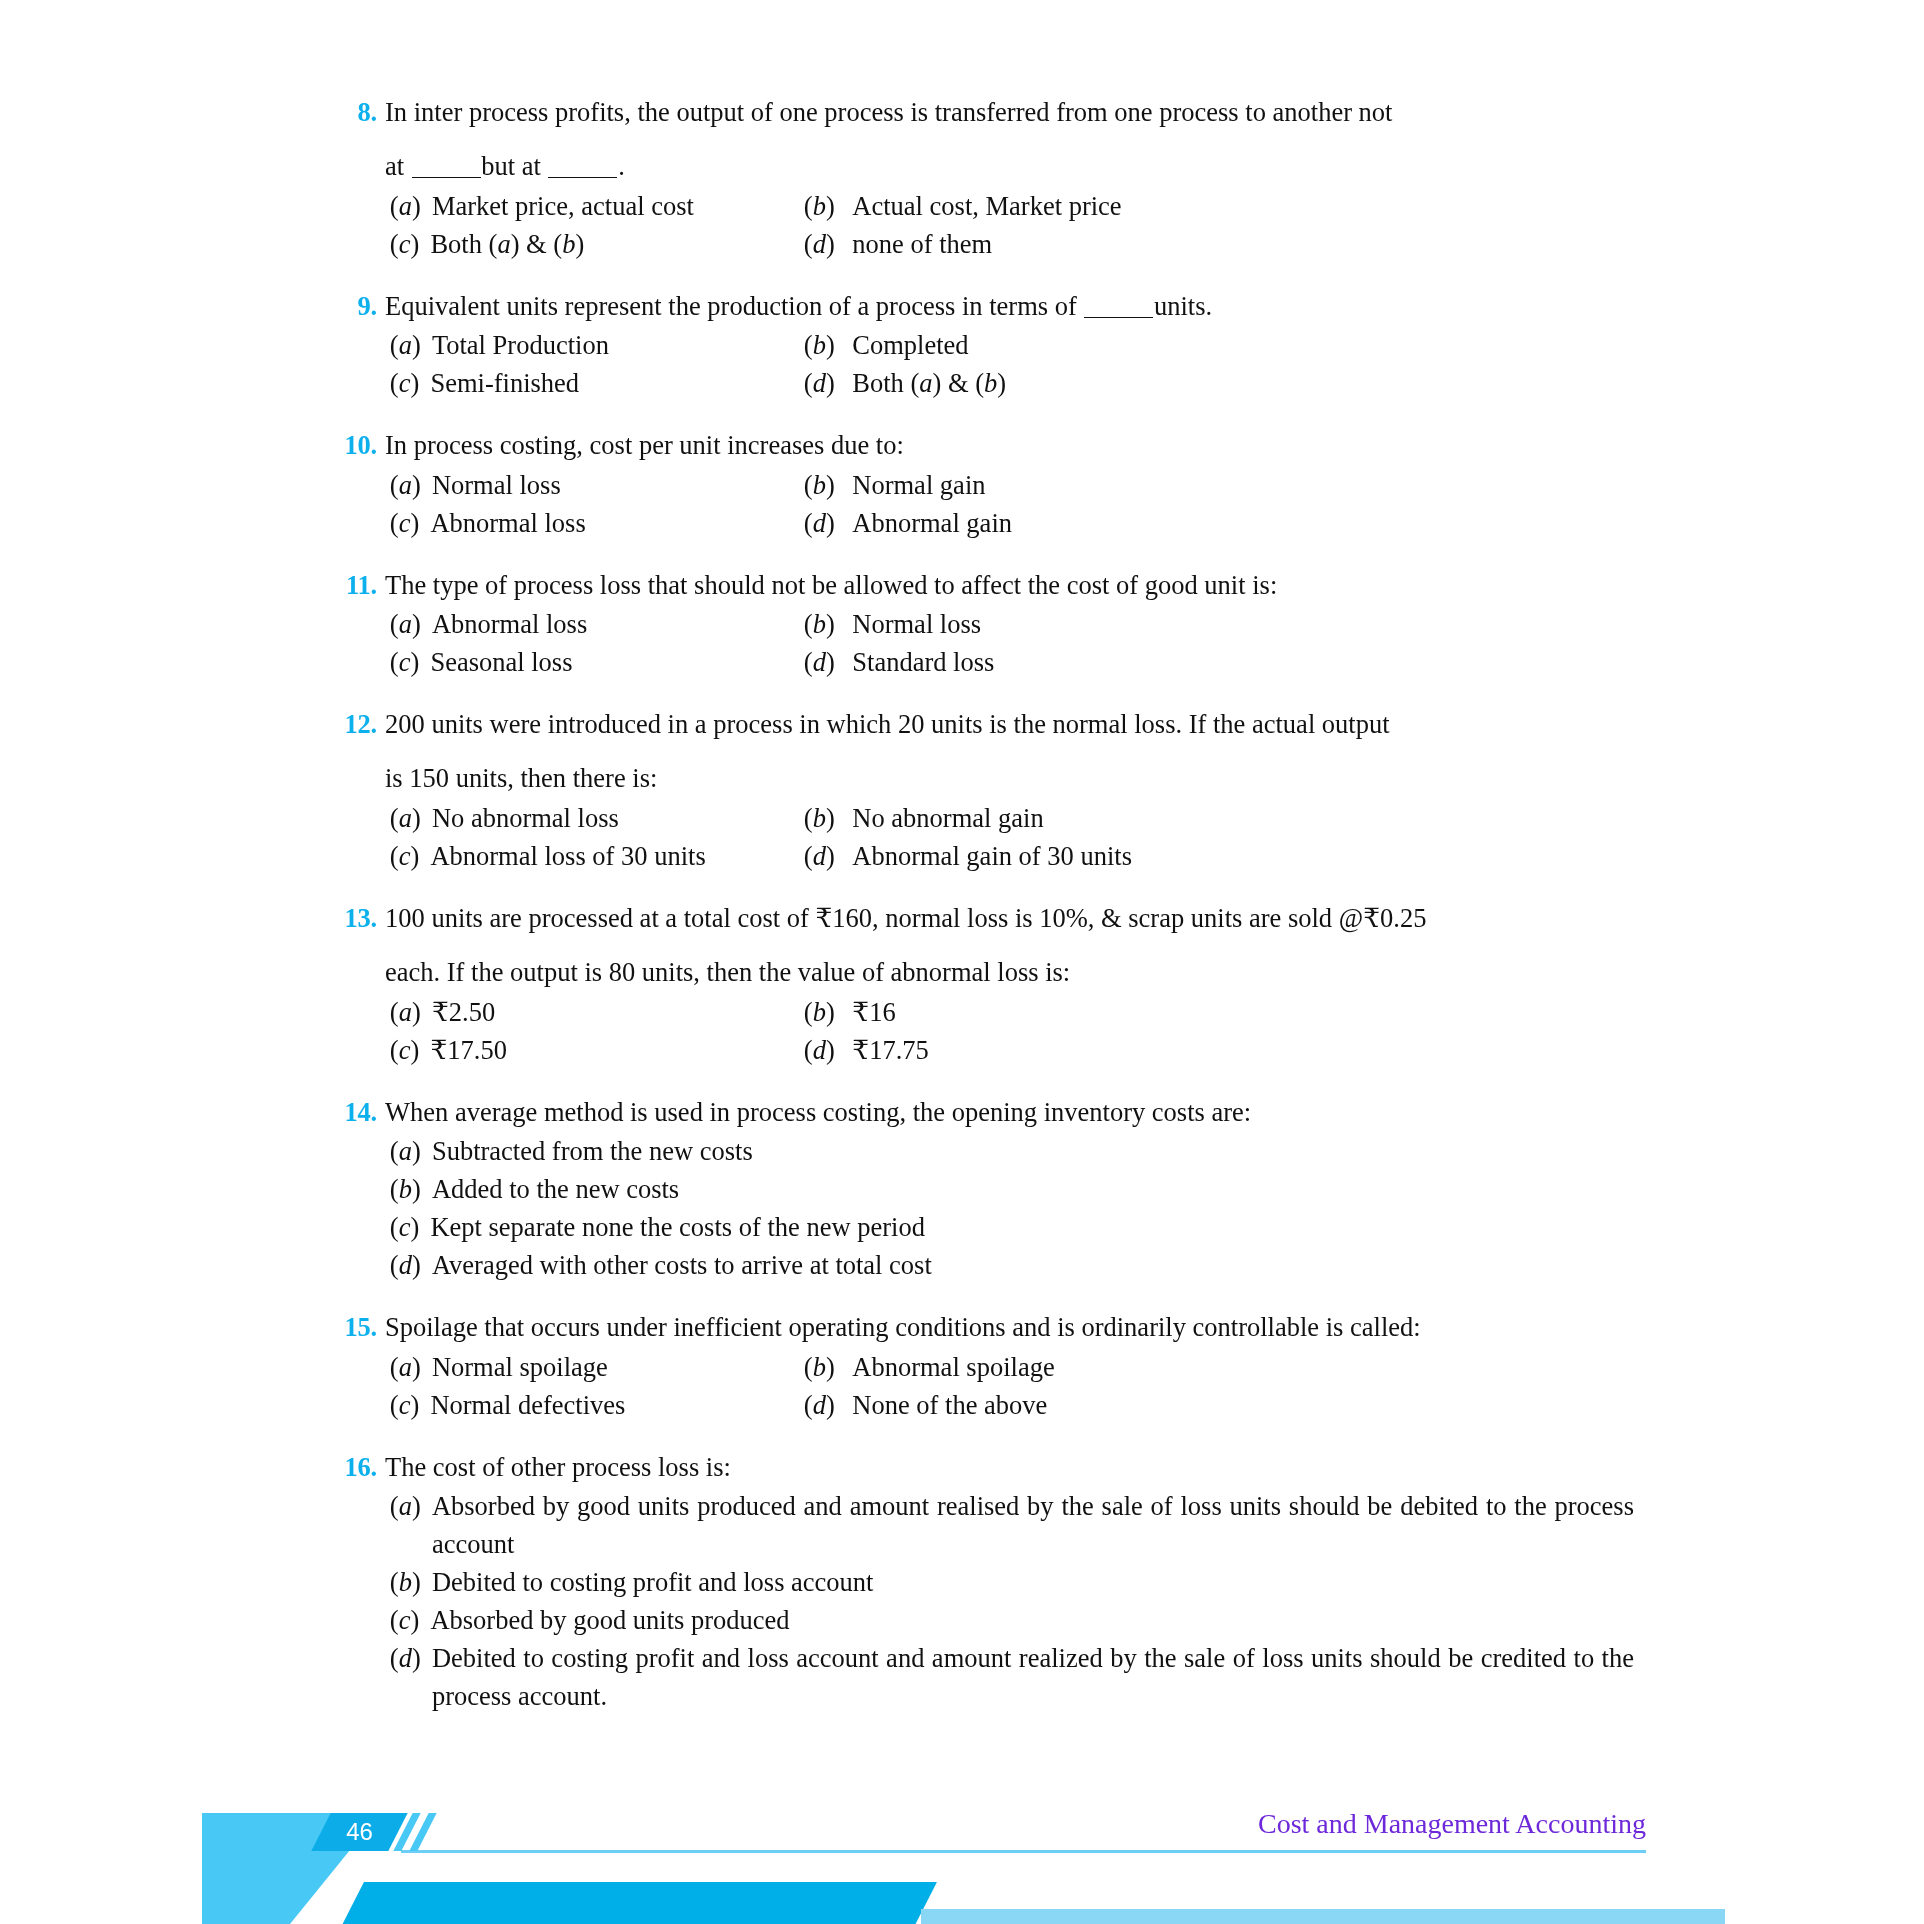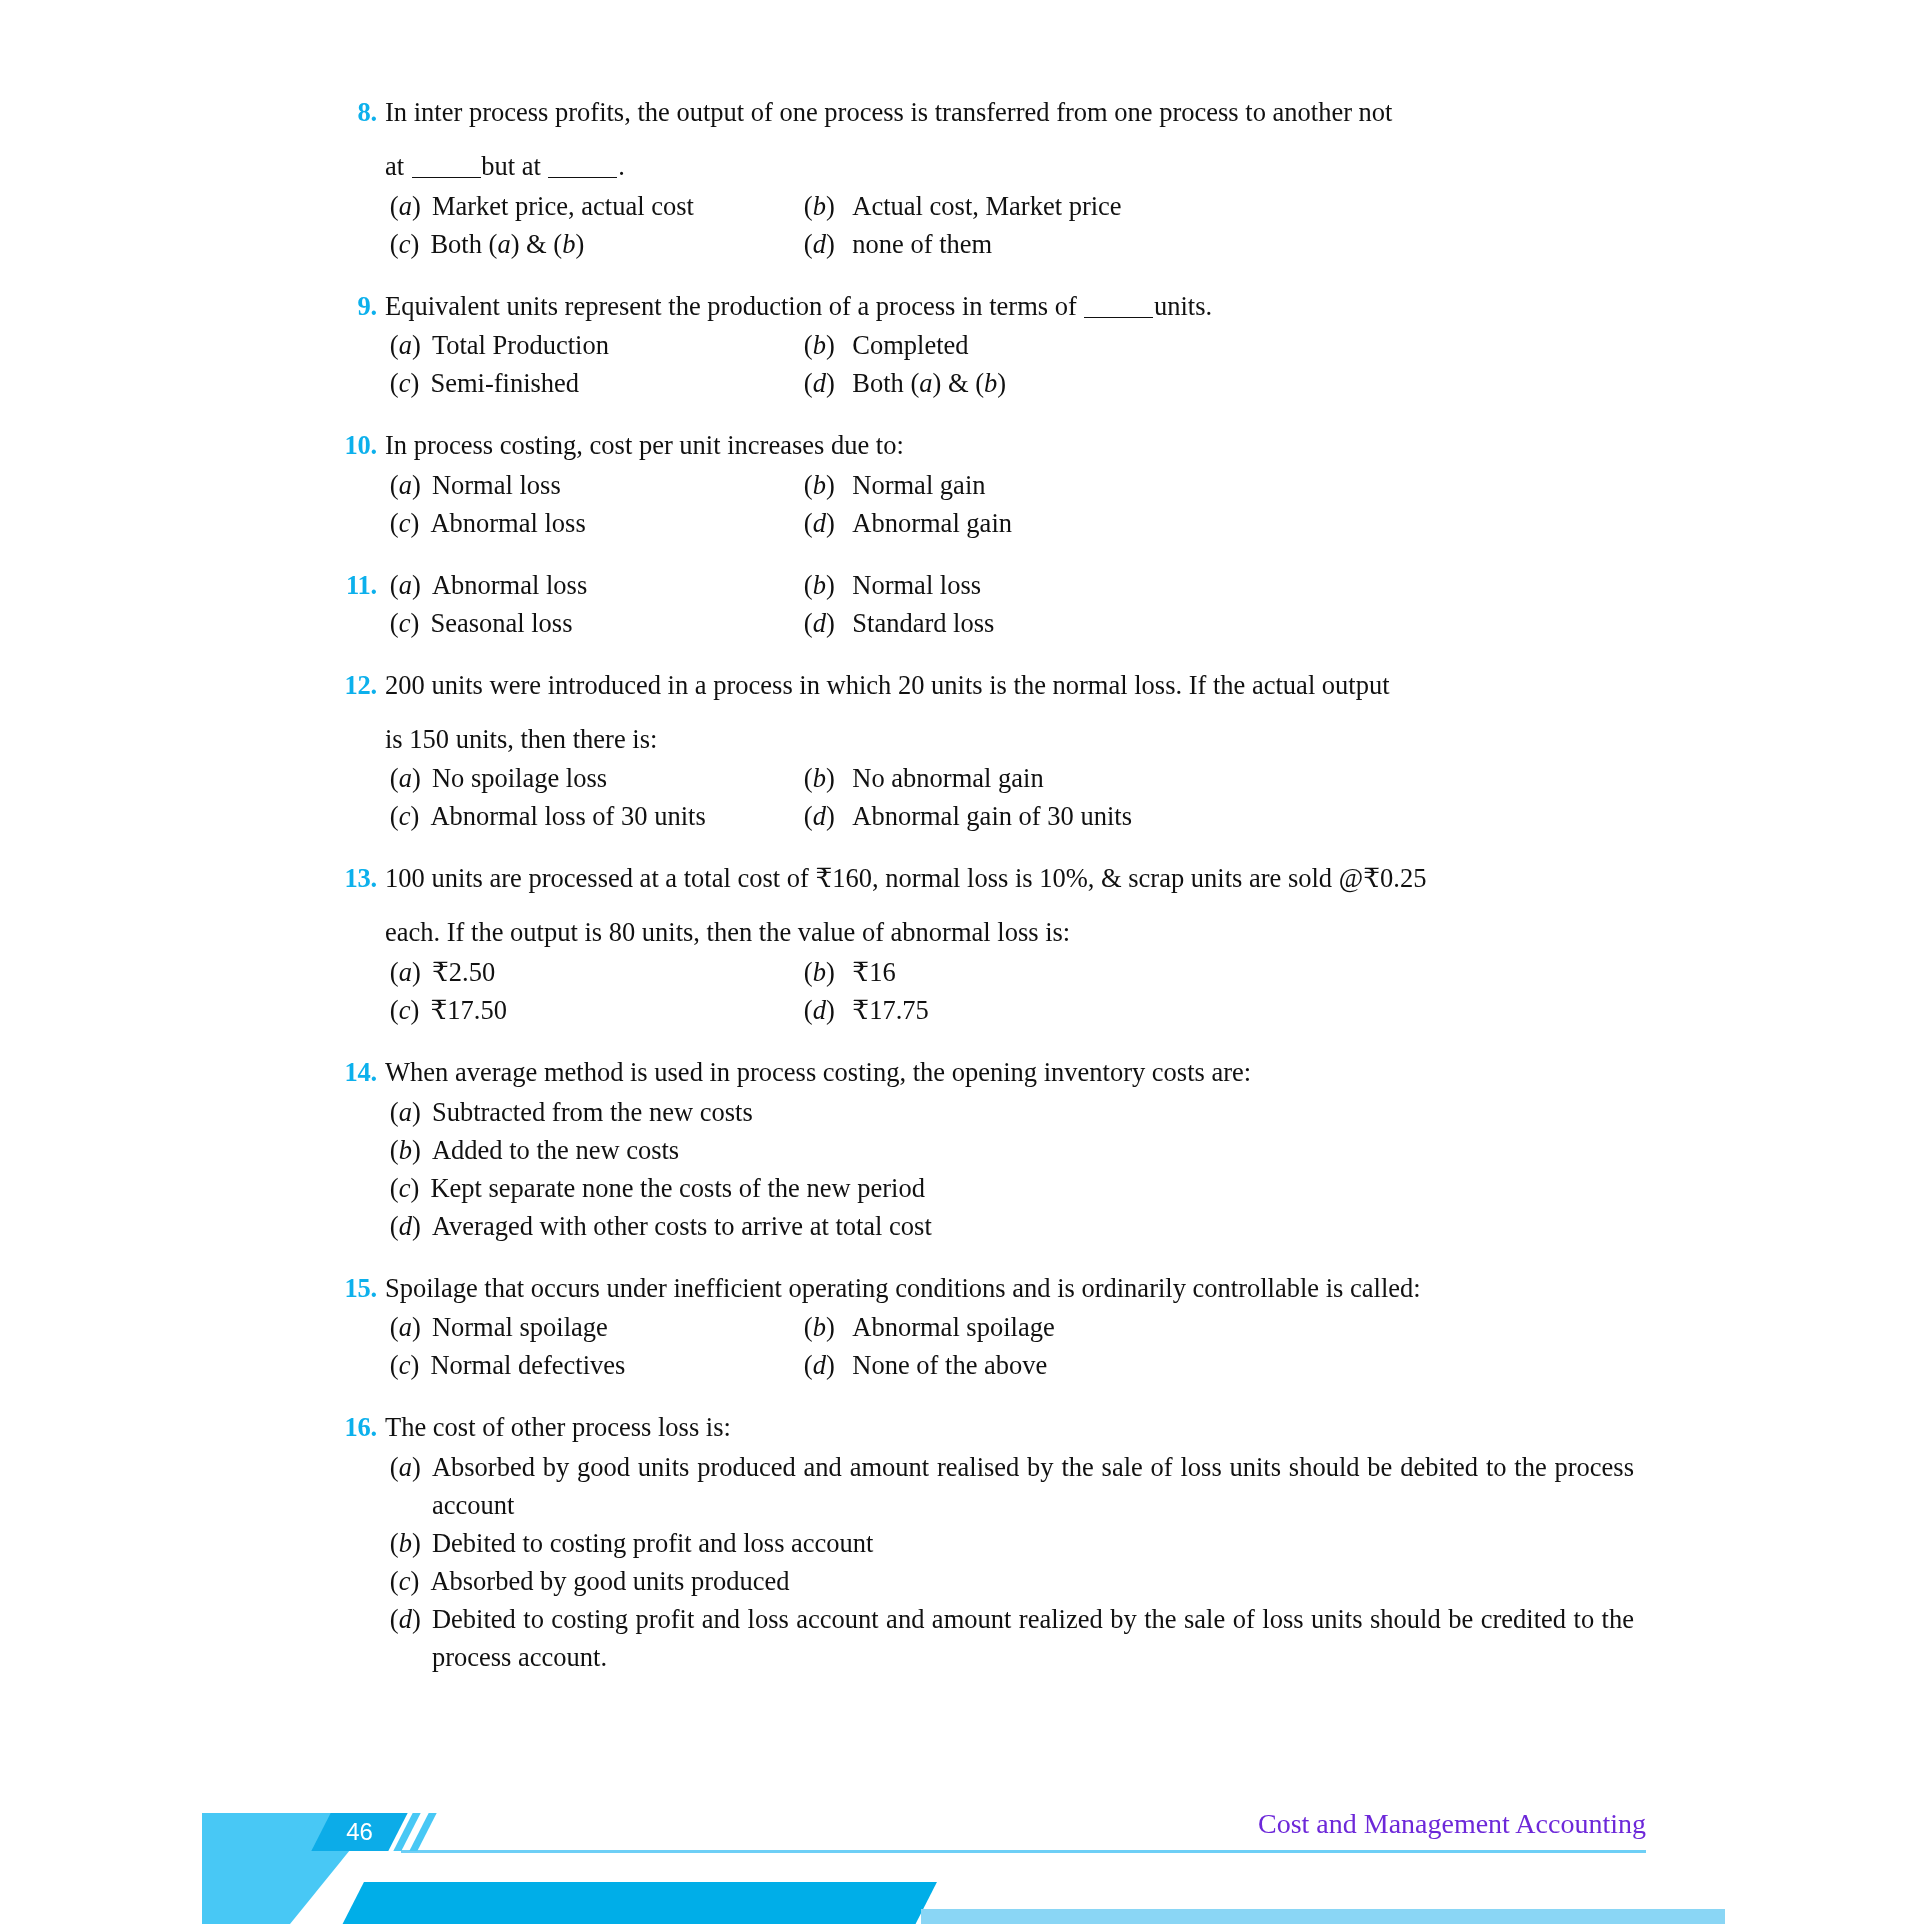--- a/index.html
+++ b/index.html
@@ -282,20 +282,21 @@
           <div class="opt col-b">
             <span class="opt-key"><span class="paren">(</span>d<span class="paren">)</span></span>
             <span class="opt-text">Abnormal gain</span>
           </div>
         </div>
       </div>
     </div>
 
     <div class="q">
       <div class="q-num">11.</div>
+      <div class="q-stem">The type of process loss that should not be allowed to affect the cost of good unit is:</div>
       <div class="opts">
         <div class="opt-row">
           <div class="opt col-a">
             <span class="opt-key"><span class="paren">(</span>a<span class="paren">)</span></span>
             <span class="opt-text">Abnormal loss</span>
           </div>
           <div class="opt col-b">
             <span class="opt-key"><span class="paren">(</span>b<span class="paren">)</span></span>
             <span class="opt-text">Normal loss</span>
           </div>
@@ -314,21 +315,21 @@
     </div>
 
     <div class="q">
       <div class="q-num">12.</div>
       <div class="q-stem justify">200 units were introduced in a process in which 20 units is the normal loss. If the actual output</div>
       <div class="q-stem">is 150 units, then there is:</div>
       <div class="opts">
         <div class="opt-row">
           <div class="opt col-a">
             <span class="opt-key"><span class="paren">(</span>a<span class="paren">)</span></span>
-            <span class="opt-text">No spoilage loss</span>
+            <span class="opt-text">No abnormal loss</span>
           </div>
           <div class="opt col-b">
             <span class="opt-key"><span class="paren">(</span>b<span class="paren">)</span></span>
             <span class="opt-text">No abnormal gain</span>
           </div>
         </div>
         <div class="opt-row">
           <div class="opt col-a">
             <span class="opt-key"><span class="paren">(</span>c<span class="paren">)</span></span>
             <span class="opt-text">Abnormal loss of 30 units</span>

